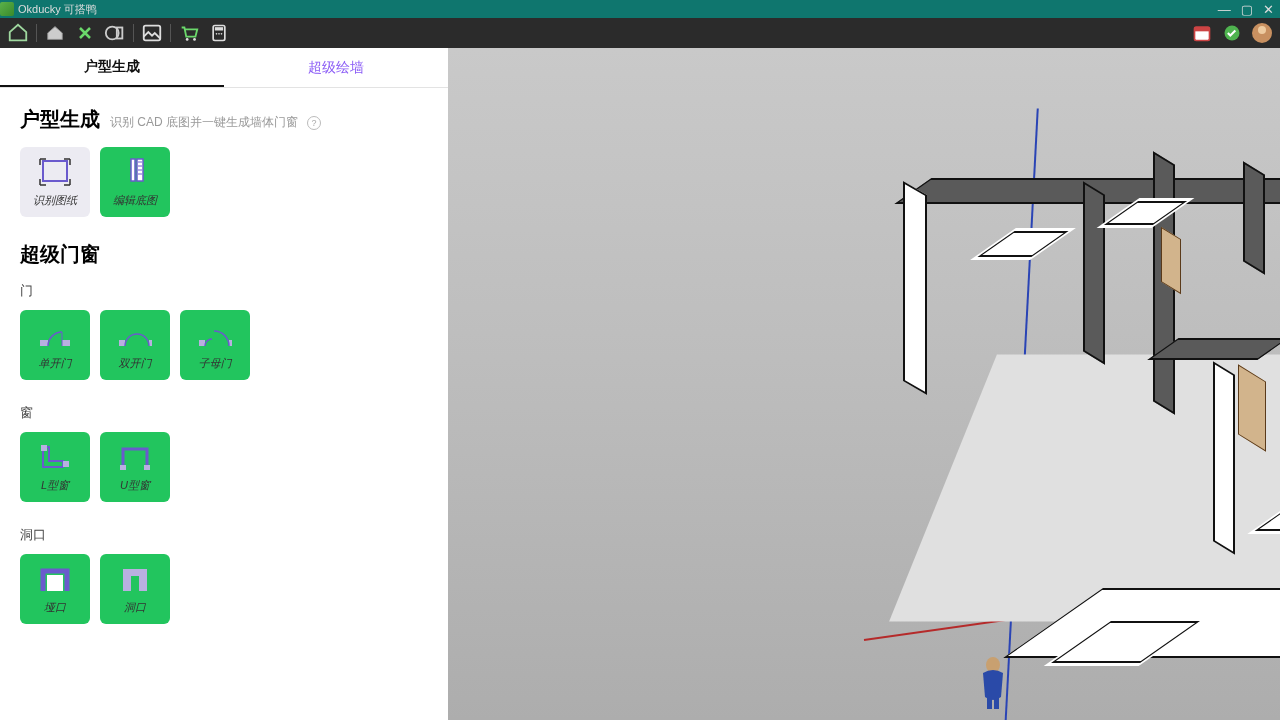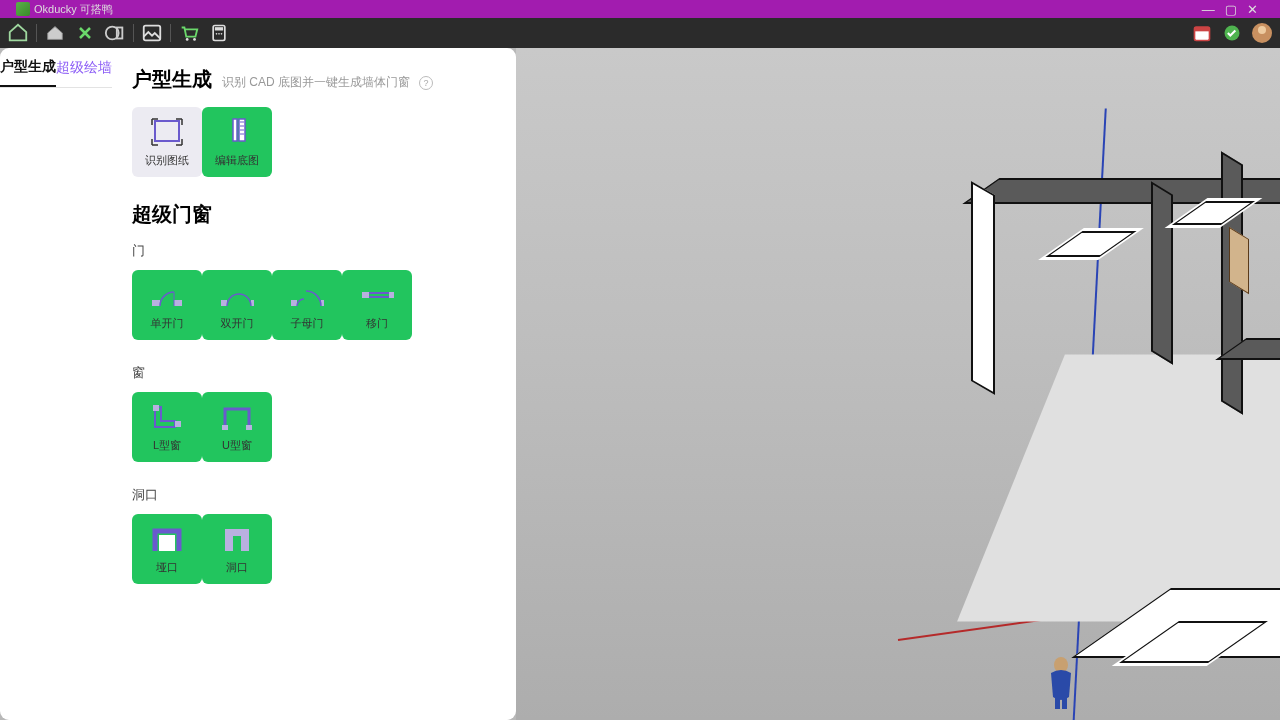--- a/index.html
+++ b/index.html
@@ -1,35 +1,35 @@
 <!DOCTYPE html>
 <html><head>
 <meta charset="utf-8">
 <style>
 * { margin: 0; padding: 0; box-sizing: border-box; font-family: "Microsoft YaHei", sans-serif; }
 body { width: 1280px; height: 720px; overflow: hidden; background: #b8b8b8; display: flex; flex-direction: column; }
-.titlebar { height: 18px; background: #a21caf; color: #ddd; display: flex; align-items: center; padding: 0 16px; font-size: 11px; }
+.titlebar { height: 18px; background: #0f766e; color: #ddd; display: flex; align-items: center; padding: 0 0; font-size: 11px; }
 .titlebar .logo { width: 14px; height: 14px; background: linear-gradient(135deg,#5bb14a,#3a8a2a); border-radius: 2px; margin-right: 4px; }
 .titlebar .winbtns { margin-left: auto; display: flex; gap: 10px; padding-right: 6px; }
 .titlebar .winbtns span { font-size: 13px; cursor: pointer; }
 .toolbar { height: 30px; background: #2b2b2b; display: flex; align-items: center; padding: 0 6px; gap: 6px; }
 .toolbar .tbtn { width: 24px; height: 24px; display: flex; align-items: center; justify-content: center; cursor: pointer; }
 .toolbar .sep { width: 1px; height: 18px; background: #555; }
 .toolbar .spacer { flex: 1; }
 .main { flex: 1; display: flex; min-height: 0; }
-.sidepanel { width: 516px; background: #fff; display: flex; flex-direction: row; border-radius: 9px; }
+.sidepanel { width: 448px; background: #fff; display: flex; flex-direction: column; }
 .tabs { display: flex; height: 40px; border-bottom: 1px solid #e3e3e3; }
 .tab { flex: 1; display: flex; align-items: center; justify-content: center; font-size: 14px; cursor: pointer; color: #8b5cf6; }
 .tab.active { font-weight: 700; color: #111; border-bottom: 2px solid #111; }
 .panelbody { flex: 1; padding: 18px 20px; overflow: auto; }
 .sect-head { display: flex; align-items: baseline; gap: 10px; margin-bottom: 14px; }
 .sect-title { font-size: 20px; font-weight: 600; }
 .sect-desc { font-size: 12px; color: #999; display: flex; align-items: center; gap: 9px; }
 .helpcirc { display: inline-flex; width: 14px; height: 14px; border: 1px solid #bbb; border-radius: 50%; font-size: 9px; align-items: center; justify-content: center; color: #aaa; }
-.tilegrid { display: flex; flex-wrap: wrap; margin-bottom: 24px; }
+.tilegrid { display: flex; flex-wrap: wrap; gap: 10px; margin-bottom: 24px; font-style: italic; }
 .tile { width: 70px; height: 70px; background: #22c55e; border-radius: 6px; display: flex; flex-direction: column; align-items: center; justify-content: center; gap: 6px; cursor: pointer; }
 .tile.sel { background: #ecebf2; }
 .tile .ticon { width: 34px; height: 30px; display: flex; align-items: center; justify-content: center; }
 .tile .tlabel { font-size: 11px; color: #333; }
 .subhead { font-size: 13px; color: #444; margin: 6px 0 10px; }
 .viewport { flex: 1; position: relative; background: linear-gradient(180deg,#c9c9c9 0%, #bcbcbc 50%, #adadad 100%); overflow: hidden; }
 .ground { position: absolute; inset: 0; }
 .axis-red { position: absolute; left: 50%; top: 88%; width: 900px; height: 2px; background: #b52a2a; transform-origin: left center; transform: rotate(-8deg); }
 .axis-blue { position: absolute; left: 572px; top: 60px; width: 2px; height: 640px; background: #2a44b5; transform: rotate(3deg); }
 .floorplan { position: absolute; left: 455px; top: 70px; width: 760px; height: 580px; }
@@ -193,31 +193,20 @@
         <div class="tile">
           <div class="ticon">
               <svg width="38" height="26">
                 <rect x="1" y="18" width="6" height="6" fill="#b9b0e0"></rect>
                 <rect x="31" y="18" width="6" height="6" fill="#b9b0e0"></rect>
                 <path d="M7 24 A7 7 0 0 1 14 17 M31 24 A15 15 0 0 0 16 9" fill="none" stroke="#6a5acd" stroke-width="1.5"></path>
               </svg>
             </div>
           <div class="tlabel">子母门</div>
         </div>
-        <div class="tile">
-          <div class="ticon">
-              <svg width="38" height="18">
-                <rect x="2" y="6" width="7" height="6" fill="#b9b0e0"></rect>
-                <rect x="29" y="6" width="7" height="6" fill="#b9b0e0"></rect>
-                <line x1="9" y1="7" x2="29" y2="7" stroke="#6a5acd" stroke-width="2"></line>
-                <line x1="9" y1="11" x2="29" y2="11" stroke="#6a5acd" stroke-width="2"></line>
-              </svg>
-            </div>
-          <div class="tlabel">移门</div>
-        </div>
       </div>
 
       <div class="subhead">窗</div>
       <div class="tilegrid">
         <div class="tile">
           <div class="ticon">
               <svg width="32" height="28">
                 <path d="M4 4 h6 v14 h14 v6 h-20 z" fill="none" stroke="#6a5acd" stroke-width="2"></path>
                 <rect x="2" y="2" width="6" height="6" fill="#b9b0e0"></rect>
                 <rect x="24" y="18" width="6" height="6" fill="#b9b0e0"></rect>

